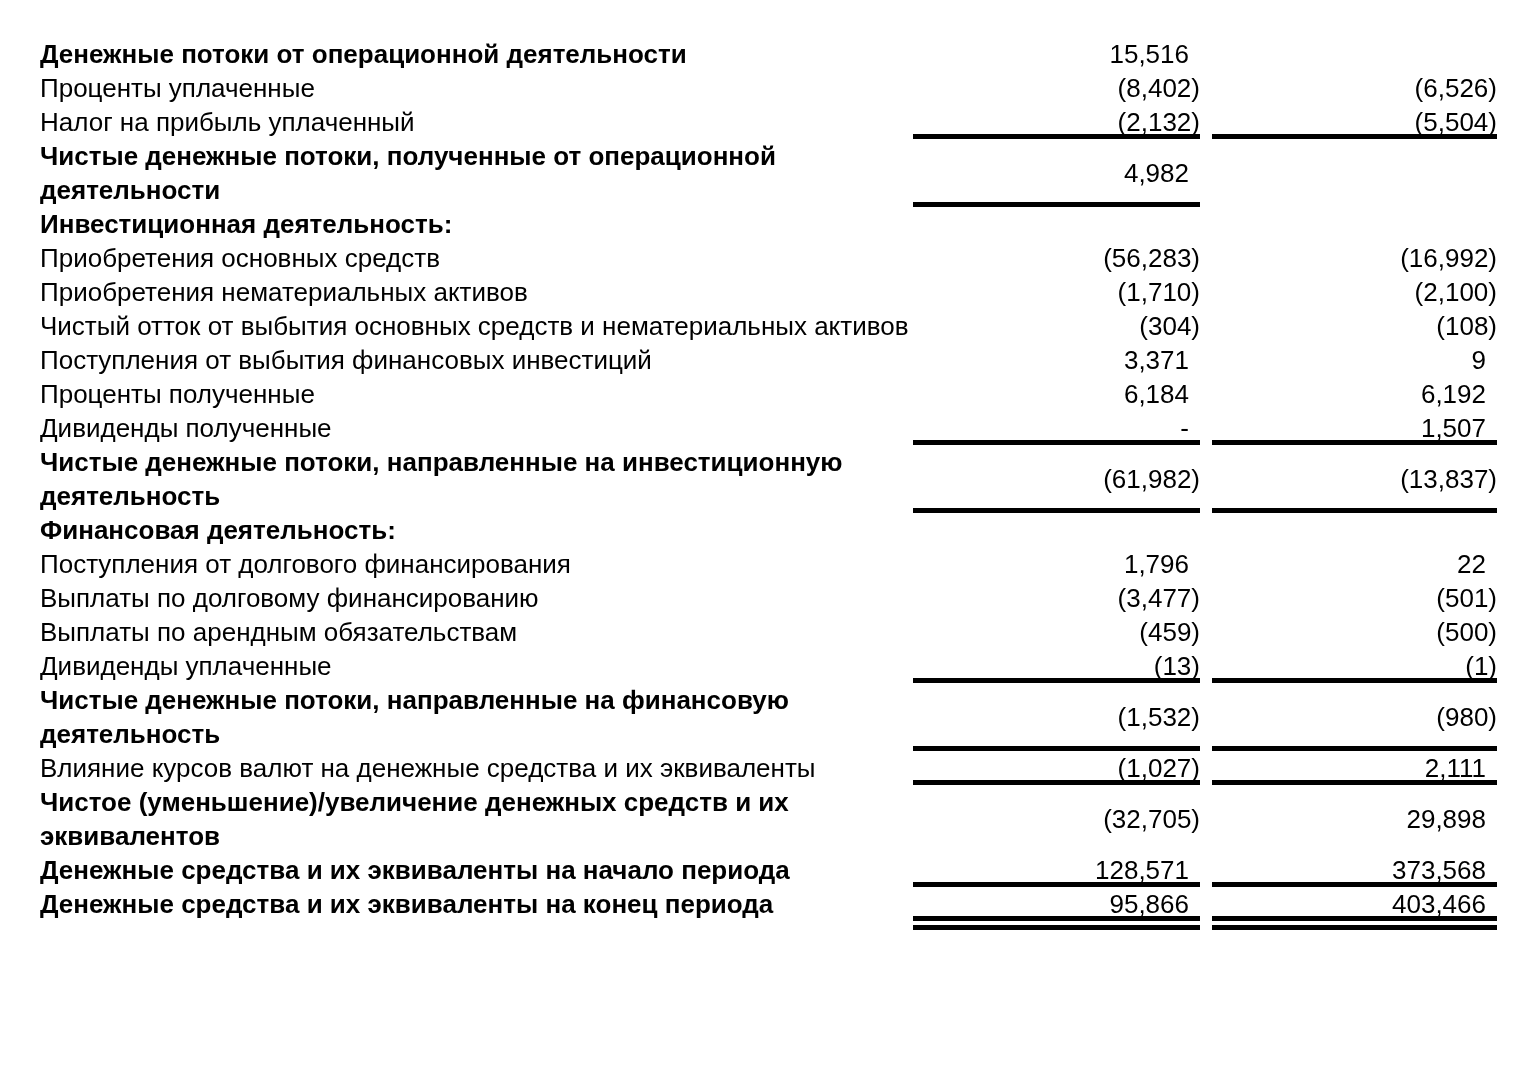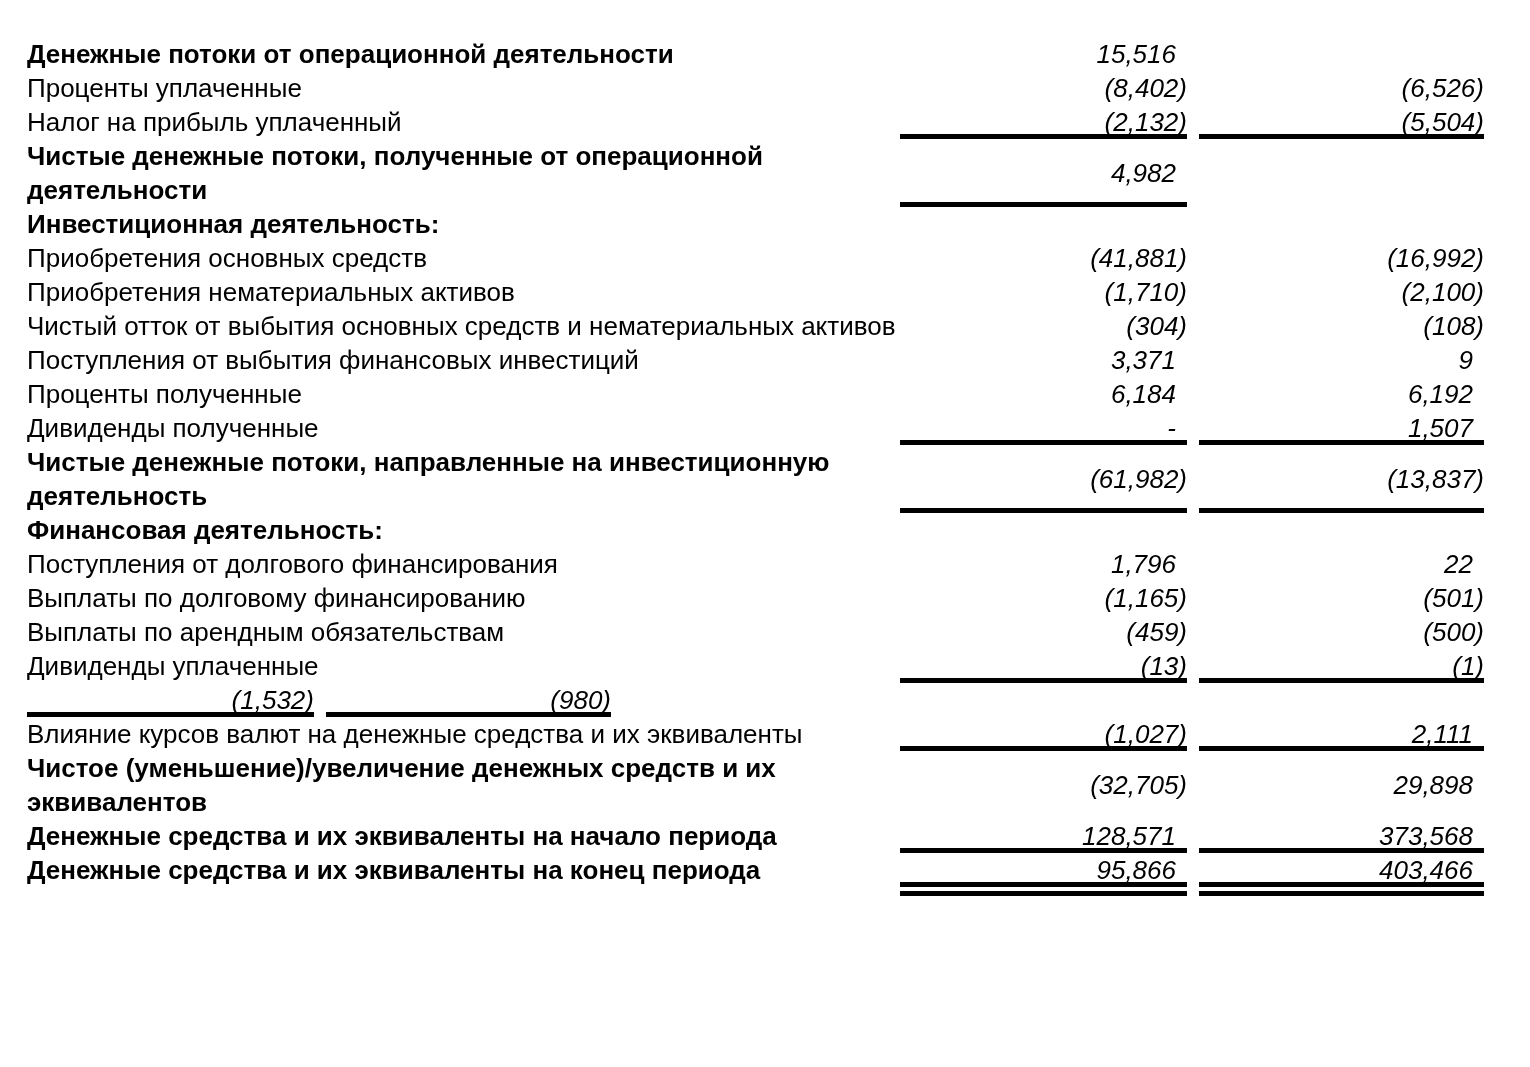--- a/index.html
+++ b/index.html
@@ -5,21 +5,21 @@
   html, body {
     margin: 0;
     padding: 0;
     background: #ffffff;
   }
   .page {
     position: relative;
     width: 1530px;
     height: 1067px;
     box-sizing: border-box;
-    padding: 37px 33px 0 27px;
+    padding: 37px 33px 0 40px;
     overflow: hidden;
     background: #ffffff;
     color: #000000;
     font-family: "Liberation Sans", sans-serif;
     font-size: 26px;
     line-height: 34px;
   }
   .table { width: 100%; }
   .row { display: flex; align-items: stretch; }
   .cell { box-sizing: border-box; }
@@ -28,21 +28,20 @@
     display: flex;
     align-items: center;
   }
   .row.bold .label { font-weight: bold; }
   .num {
     position: relative;
     display: flex;
     align-items: center;
     justify-content: flex-end;
     white-space: nowrap;
-    font-style: italic;
   }
   .col1 { width: 287px; }
   .col2 { width: 285px; margin-left: 12px; }
   
   .val.pad-r { padding-right: 11px; }
   
   .u-single::after {
     content: "";
     position: absolute;
     left: 0; right: 0; bottom: 0;
@@ -110,21 +109,21 @@
           <span class="val pad-r"></span>
         </div>
     <div class="cell num col2">
           <span class="val pad-r"></span>
         </div>
   </div>
 
   <div class="row">
     <div class="cell label">Приобретения основных средств</div>
     <div class="cell num col1">
-          <span class="val">(41,881)</span>
+          <span class="val">(56,283)</span>
         </div>
     <div class="cell num col2">
           <span class="val">(16,992)</span>
         </div>
   </div>
 
   <div class="row">
     <div class="cell label">Приобретения нематериальных активов</div>
     <div class="cell num col1">
           <span class="val">(1,710)</span>
@@ -201,21 +200,21 @@
           <span class="val pad-r">1,796</span>
         </div>
     <div class="cell num col2">
           <span class="val pad-r">22</span>
         </div>
   </div>
 
   <div class="row">
     <div class="cell label">Выплаты по долговому финансированию</div>
     <div class="cell num col1">
-          <span class="val">(1,165)</span>
+          <span class="val">(3,477)</span>
         </div>
     <div class="cell num col2">
           <span class="val">(501)</span>
         </div>
   </div>
 
   <div class="row">
     <div class="cell label">Выплаты по арендным обязательствам</div>
     <div class="cell num col1">
           <span class="val">(459)</span>
@@ -229,20 +228,21 @@
     <div class="cell label">Дивиденды уплаченные</div>
     <div class="cell num col1 u-single">
           <span class="val">(13)</span>
         </div>
     <div class="cell num col2 u-single">
           <span class="val">(1)</span>
         </div>
   </div>
 
   <div class="row bold">
+    <div class="cell label">Чистые денежные потоки, направленные на финансовую деятельность</div>
     <div class="cell num col1 u-single">
           <span class="val">(1,532)</span>
         </div>
     <div class="cell num col2 u-single">
           <span class="val">(980)</span>
         </div>
   </div>
 
   <div class="row">
     <div class="cell label">Влияние курсов валют на денежные средства и их эквиваленты</div>

